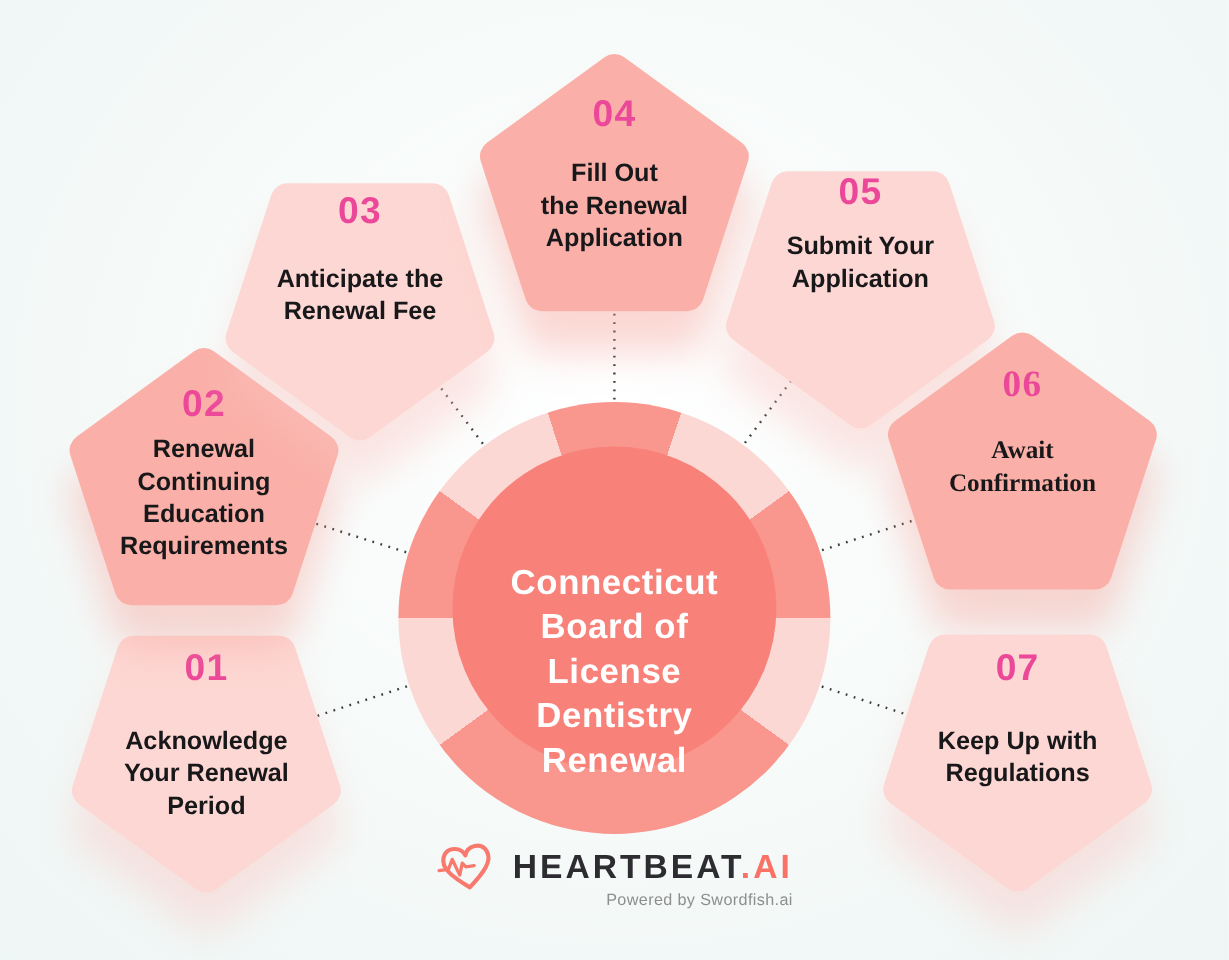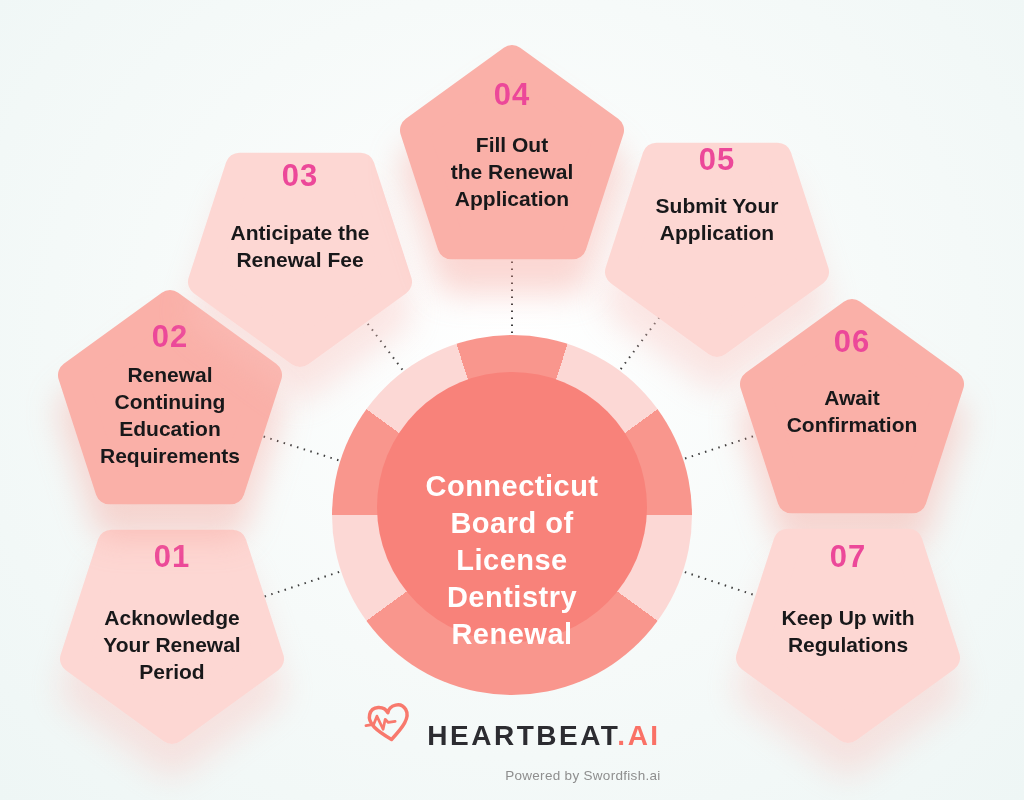--- a/index.html
+++ b/index.html
@@ -60,25 +60,25 @@
   }
   .hub-title span{display:block;}
   
   .footer{
     position:absolute;left:50%;top:700px;transform:translateX(-50%);
     display:flex;align-items:flex-start;gap:12px;z-index:4;
   }
   .brandcol{display:flex;flex-direction:column;align-items:flex-end;}
   .wordmark{
     font-size:28px;font-weight:bold;letter-spacing:2.5px;color:#2c2c31;white-space:nowrap;
-    margin-top:20px;
+    margin-top:7px;
   }
   .wordmark .suffix{color:#fa7166;}
   .tagline{
-    margin-top:16px;font-size:13.5px;color:#8e8e8e;letter-spacing:0.3px;
+    margin-top:3px;font-size:13.5px;color:#8e8e8e;letter-spacing:0.3px;
   }
 </style>
 </head>
 <body>
 
 <div class="stage">
 
   <svg id="connectors" width="1024" height="800">
     <g stroke="#3c3c3c" stroke-width="2" stroke-dasharray="1.5 5.5" fill="none">
       <line x1="512" y1="515" x2="172" y2="627"></line>
@@ -153,21 +153,21 @@
     </svg>
     <div class="pcontent">
       <div class="pnum">05</div>
       <div class="ptitle">
         <span>Submit Your</span>
         <span>Application</span>
       </div>
     </div>
   </div>
 
-  <div class="pent dark s6" style="left:734px;top:306px;">
+  <div class="pent dark s6" style="left:734px;top:284px;font-family:Liberation Serif, serif;">
     <svg width="236" height="220" viewBox="0 0 236 220">
       <polygon class="pshape fill-dark" points="118,7 216,78.2 178.6,193.3 57.4,193.3 20,78.2"></polygon>
     </svg>
     <div class="pcontent">
       <div class="pnum">06</div>
       <div class="ptitle">
         <span>Await</span>
         <span>Confirmation</span>
       </div>
     </div>

